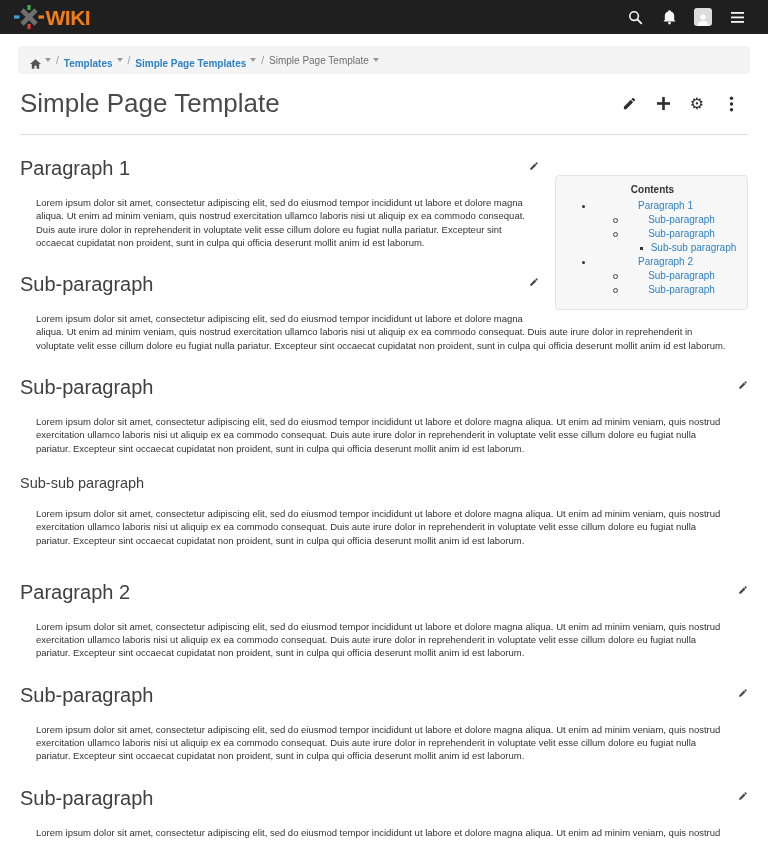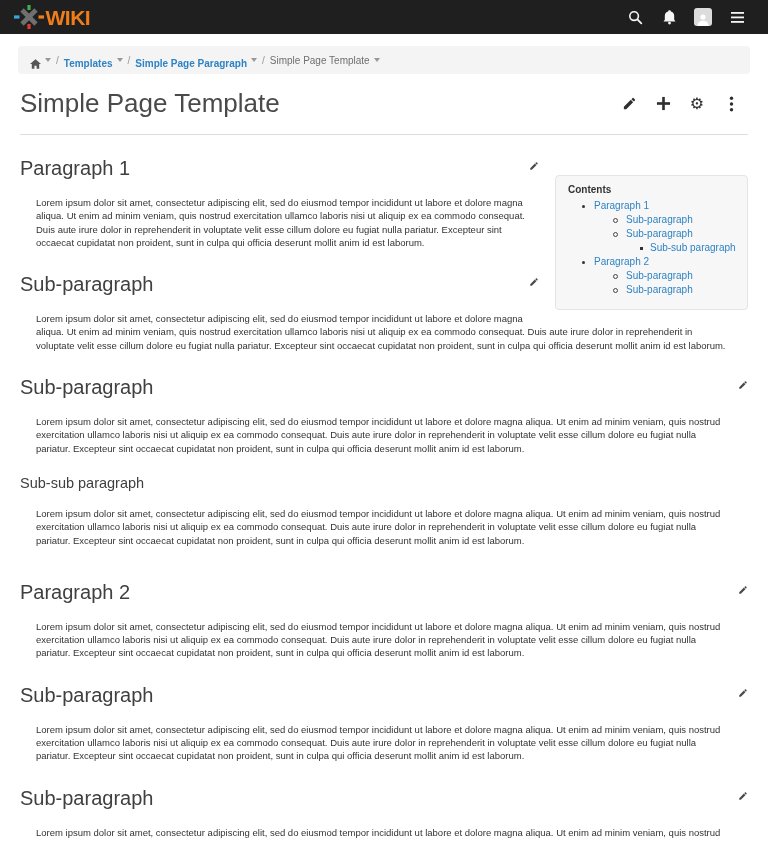--- a/index.html
+++ b/index.html
@@ -81,20 +81,21 @@
 
   .toc-panel {
     float:right;
     width:193px;
     background:#f7f7f7;
     border:1px solid #e4e4e4;
     border-radius:4px;
     margin:18px 0 12px 16px;
     padding:8px 10px 12px 12px;
     font-size:10px;
+    text-align:center;
   }
   .toc-title { font-weight:bold; color:#333; margin:0 0 4px; font-size:10px; }
   .toc-list { list-style:none; margin:0; padding:0; }
   .toc-list li { position:relative; line-height:14px; }
   .toc-list a { color:#2e83c4; text-decoration:none; }
   li.lvl1 { padding-left:26px; }
   li.lvl2 { padding-left:58px; }
   li.lvl3 { padding-left:82px; }
   li.lvl1::before {
     content:""; position:absolute; left:14px; top:5.5px;
@@ -185,21 +186,21 @@
   <a>
     <svg width="11" height="10" viewBox="0 0 16 14">
       <path d="M8 0 L16 7 H13.4 V14 H9.6 V9.4 H6.4 V14 H2.6 V7 H0 Z" fill="#555"></path>
     </svg>
   </a>
     <span class="caret"></span>
   <span class="crumb-sep">/</span>
   <a>Templates</a>
     <span class="caret"></span>
   <span class="crumb-sep">/</span>
-  <a>Simple Page Paragraph</a>
+  <a>Simple Page Templates</a>
     <span class="caret"></span>
   <span class="crumb-sep">/</span>
   <span class="crumb-current">Simple Page Template</span>
     <span class="caret"></span>
 </div>
 
 <div class="main">
 
   <div class="title-row">
     <h1 class="doc-title">Simple Page Template</h1>

